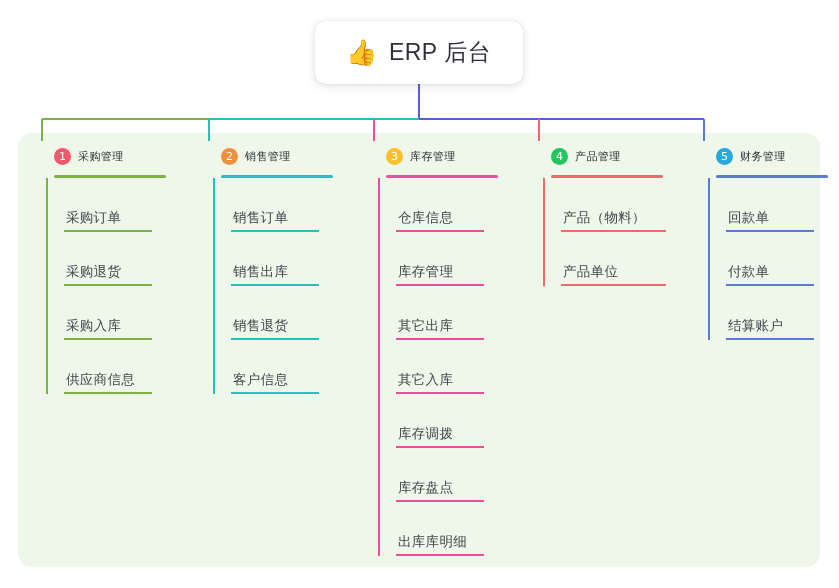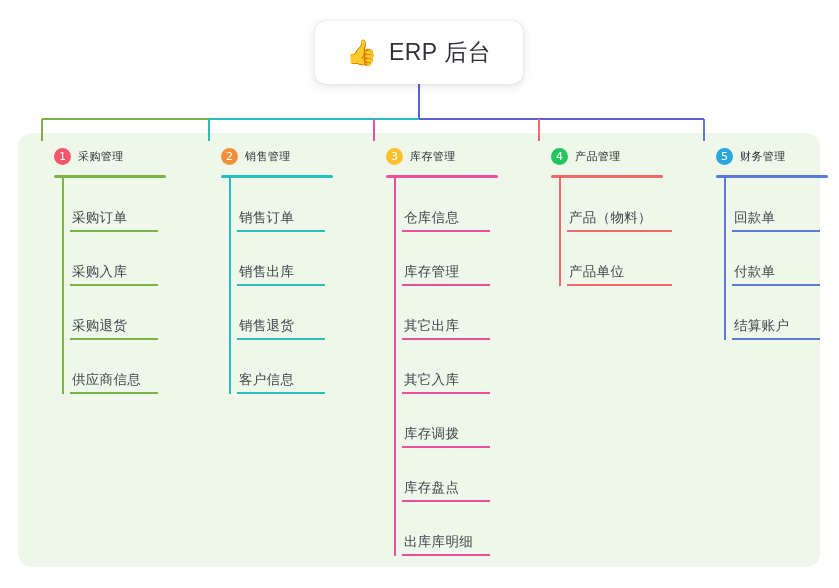--- a/index.html
+++ b/index.html
@@ -102,22 +102,22 @@
   .col-underline {
     height: 3px;
     border-radius: 2px;
     margin-top: 7px;
     margin-left: 20px;
   }
 
   
   .leaves {
     position: relative;
-    margin-left: 28px;
-    padding-left: 8px;
+    margin-left: 12px;
+    padding-left: 18px;
     text-align: center;
   }
   .spine {
     position: absolute;
     left: 0;
     top: 0;
     bottom: 0;
     width: 2px;
   }
   .leaf {
@@ -173,28 +173,28 @@
           <span class="col-title">采购管理</span>
         </div>
         <div class="col-underline" style="background: rgb(124, 179, 66); width: 112px;"></div>
         <div class="leaves">
           <div class="spine" style="background: rgb(124, 179, 66);"></div>
           <div class="leaf">
             <span class="leaf-text">采购订单</span>
             <div class="leaf-underline" style="background: rgb(124, 179, 66); width: 88px;"></div>
           </div>
           <div class="leaf">
+            <span class="leaf-text">采购退货</span>
+            <div class="leaf-underline" style="background: rgb(124, 179, 66); width: 88px;"></div>
+          </div>
+          <div class="leaf">
             <span class="leaf-text">采购入库</span>
             <div class="leaf-underline" style="background: rgb(124, 179, 66); width: 88px;"></div>
           </div>
           <div class="leaf">
-            <span class="leaf-text">采购退货</span>
-            <div class="leaf-underline" style="background: rgb(124, 179, 66); width: 88px;"></div>
-          </div>
-          <div class="leaf">
             <span class="leaf-text">供应商信息</span>
             <div class="leaf-underline" style="background: rgb(124, 179, 66); width: 88px;"></div>
           </div>
         </div>
       </div>
       <div class="column" style="left: 201px;">
         <div class="col-head">
           <span class="badge" style="background: rgb(240, 144, 60);">2</span>
           <span class="col-title">销售管理</span>
         </div>

